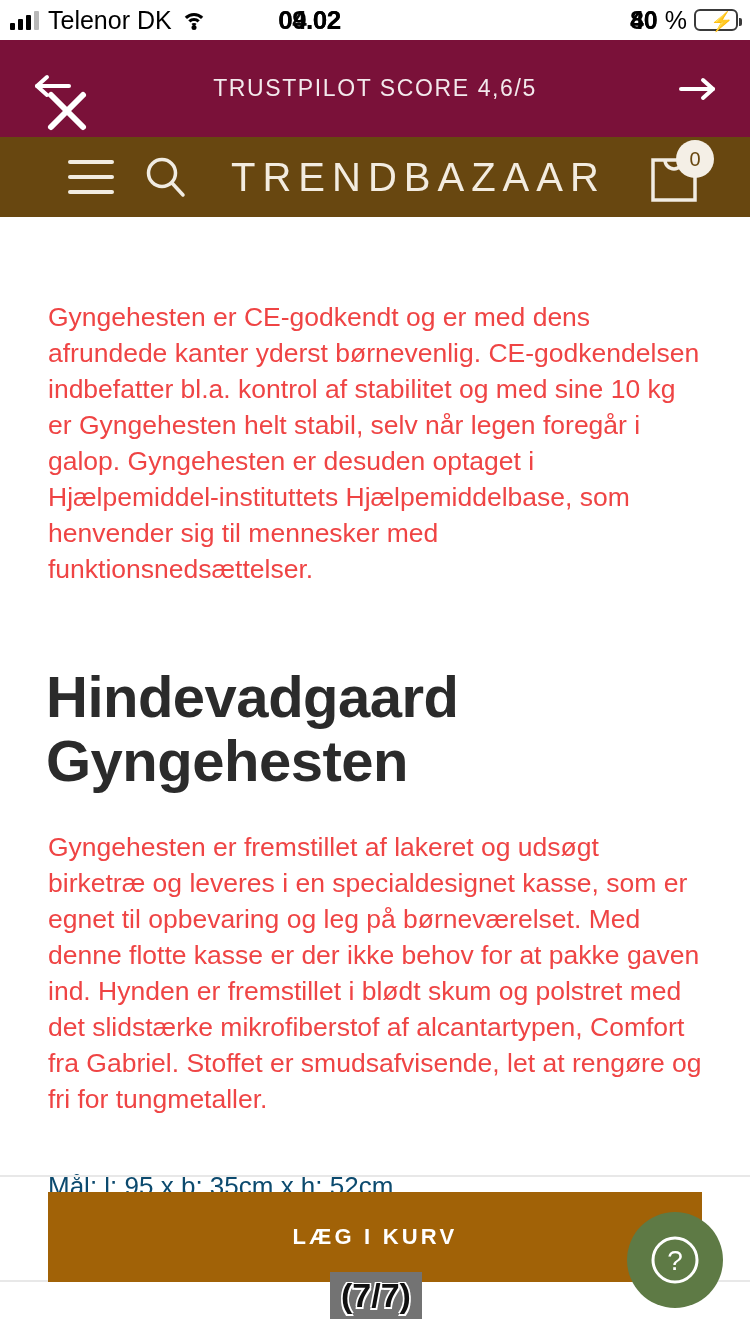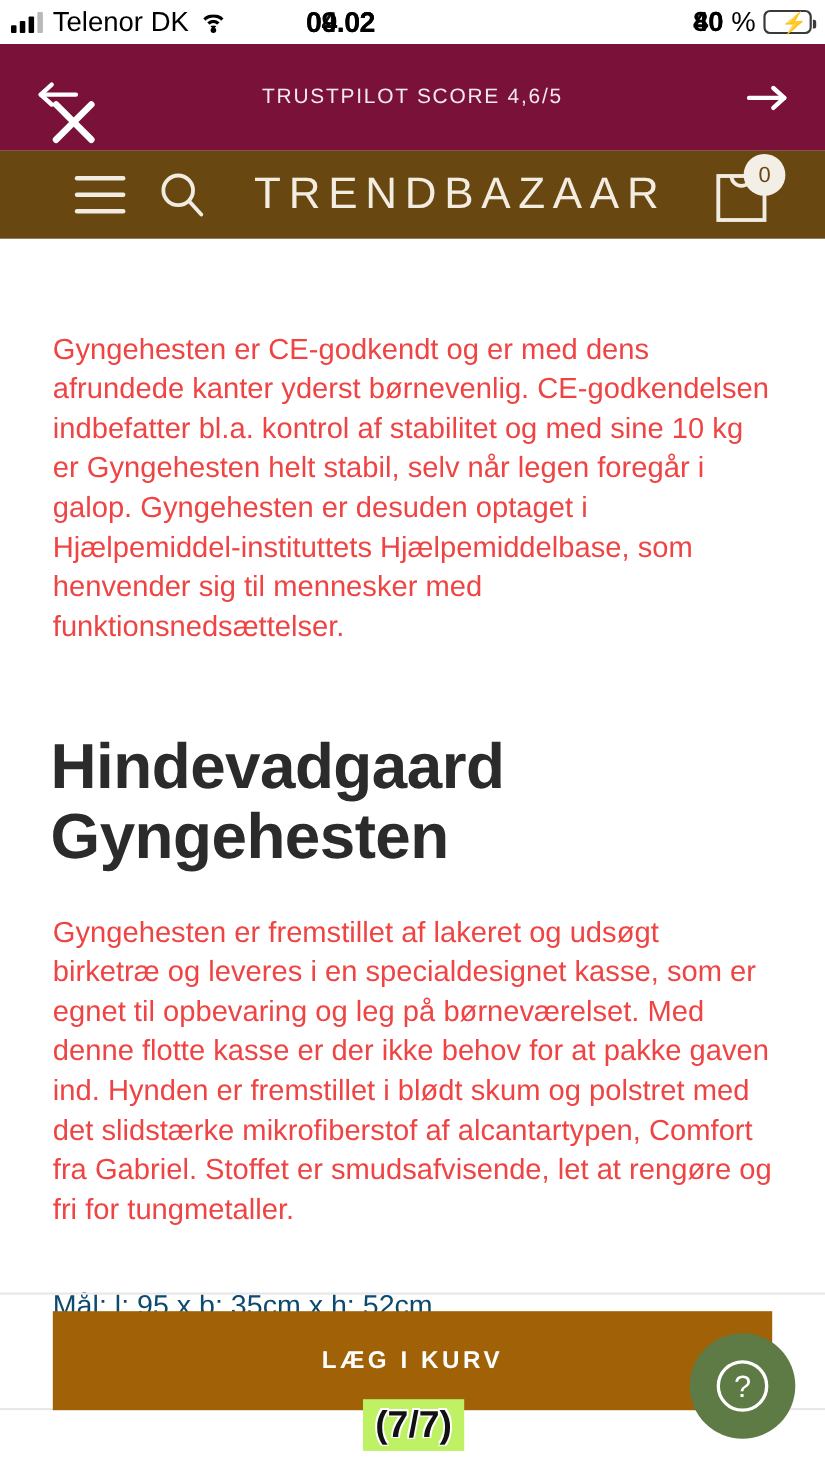--- a/index.html
+++ b/index.html
@@ -55,21 +55,21 @@
   .batt .fill { width:55%; height:100%; background:#35c759; border-radius:3px; }
   .bolt { position:absolute; left:14px; top:0px; font-size:19px; color:#000; line-height:22px; }
 
   
   .promo {
     position:absolute; left:0; top:40px; width:750px; height:97px;
     background:#7a1139; color:#fff;
     display:flex; align-items:center; justify-content:center;
   }
   .promo-text {
-    font-size:19px; letter-spacing:1.6px; font-weight:400; color:#f3e9ec;
+    font-size:23px; letter-spacing:1.6px; font-weight:400; color:#f3e9ec;
     font-family:"Liberation Sans", sans-serif;
   }
   .arrow {
     position:absolute; top:50%; transform:translateY(-50%);
     width:44px; height:30px; display:flex; align-items:center; justify-content:center;
   }
   .arrow.left { left:30px; transform:translateY(-60%); }
   .arrow.right { right:30px; }
   .arrow svg { display:block; }
   .close-x {
@@ -123,21 +123,21 @@
     display:flex; align-items:center; justify-content:center;
     font-size:22px; letter-spacing:3.2px; font-weight:600;
     font-family:"Liberation Sans", sans-serif; cursor:pointer;
   }
   .help-fab {
     position:absolute; right:27px; top:1212px; width:96px; height:96px; border-radius:50%;
     background:#5e7a45; display:flex; align-items:center; justify-content:center;
   }
   .pageind {
     position:absolute; left:330px; top:1272px; width:92px; height:47px;
-    background:#bef264; display:flex; align-items:center; justify-content:center;
+    background:#737373; display:flex; align-items:center; justify-content:center;
     font-size:34px; font-weight:bold; color:#111;
     text-shadow:-1.5px -1.5px 0 #fff, 1.5px -1.5px 0 #fff, -1.5px 1.5px 0 #fff, 1.5px 1.5px 0 #fff;
   }
 </style>
 </head>
 <body>
 
 <div id="screen">
 
   <div class="statusbar">

